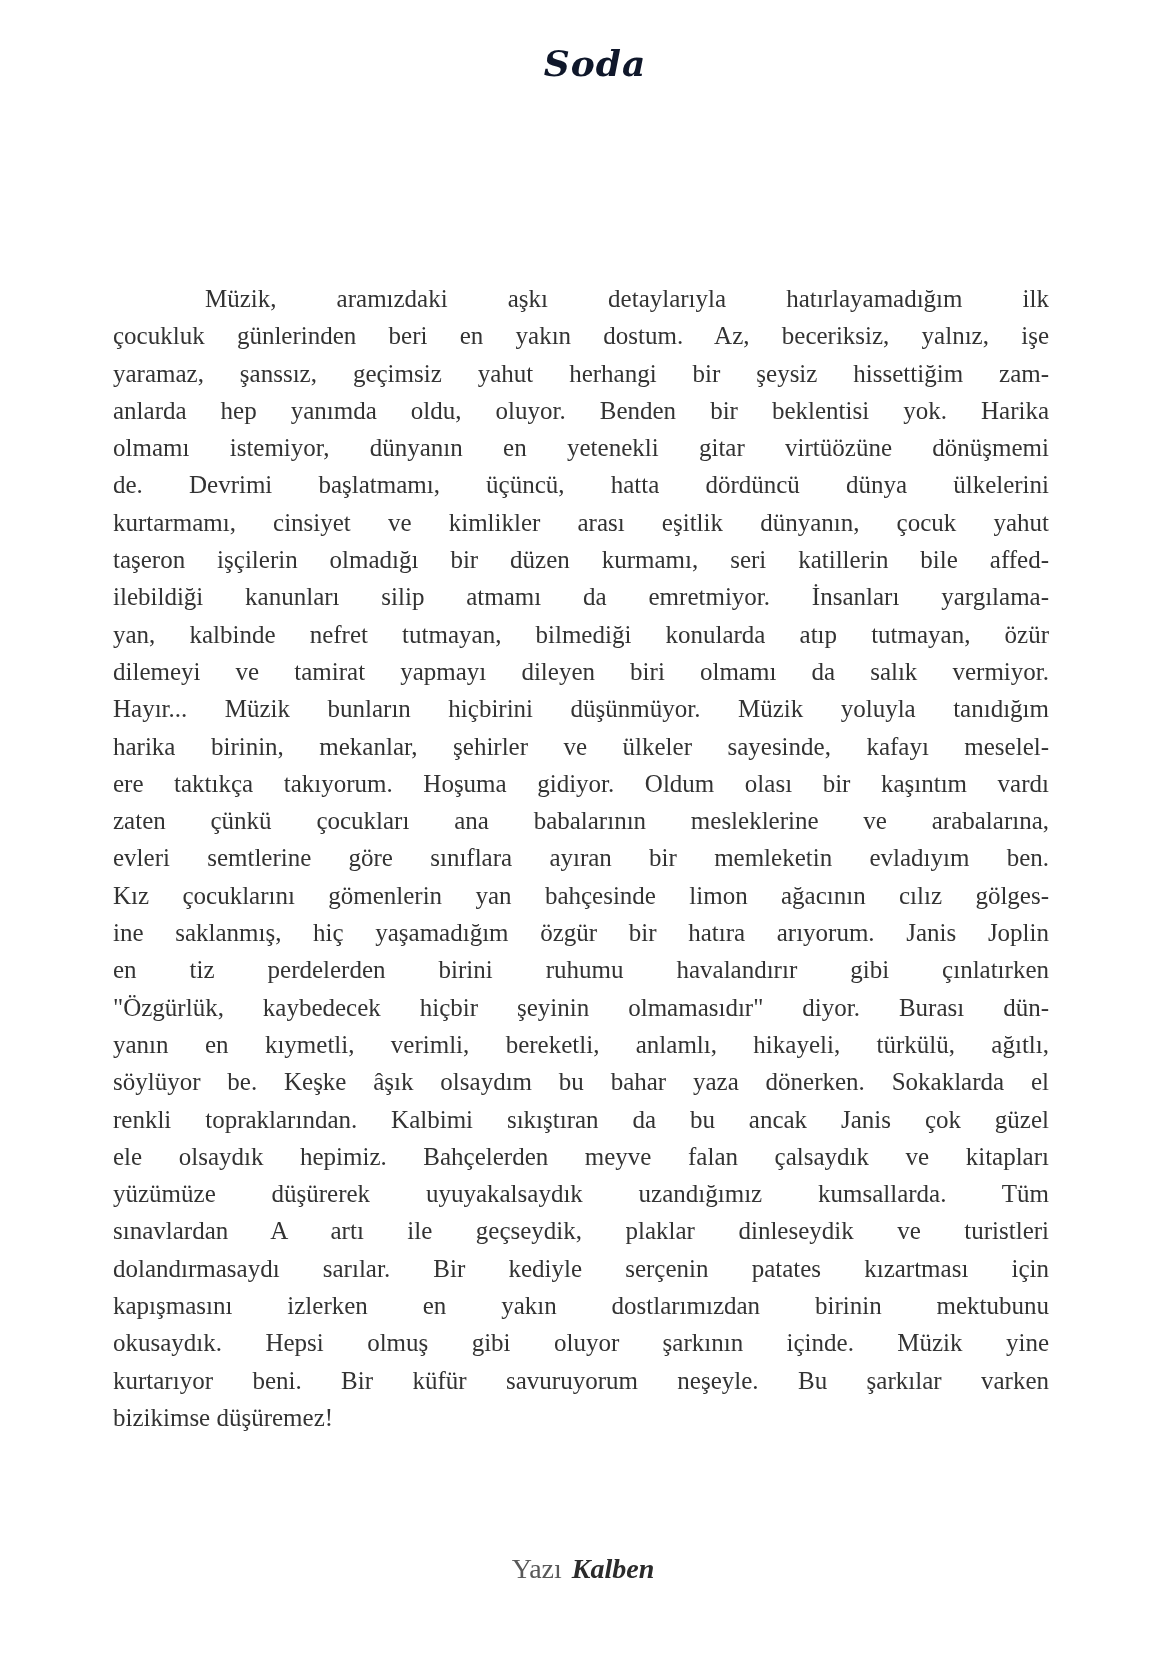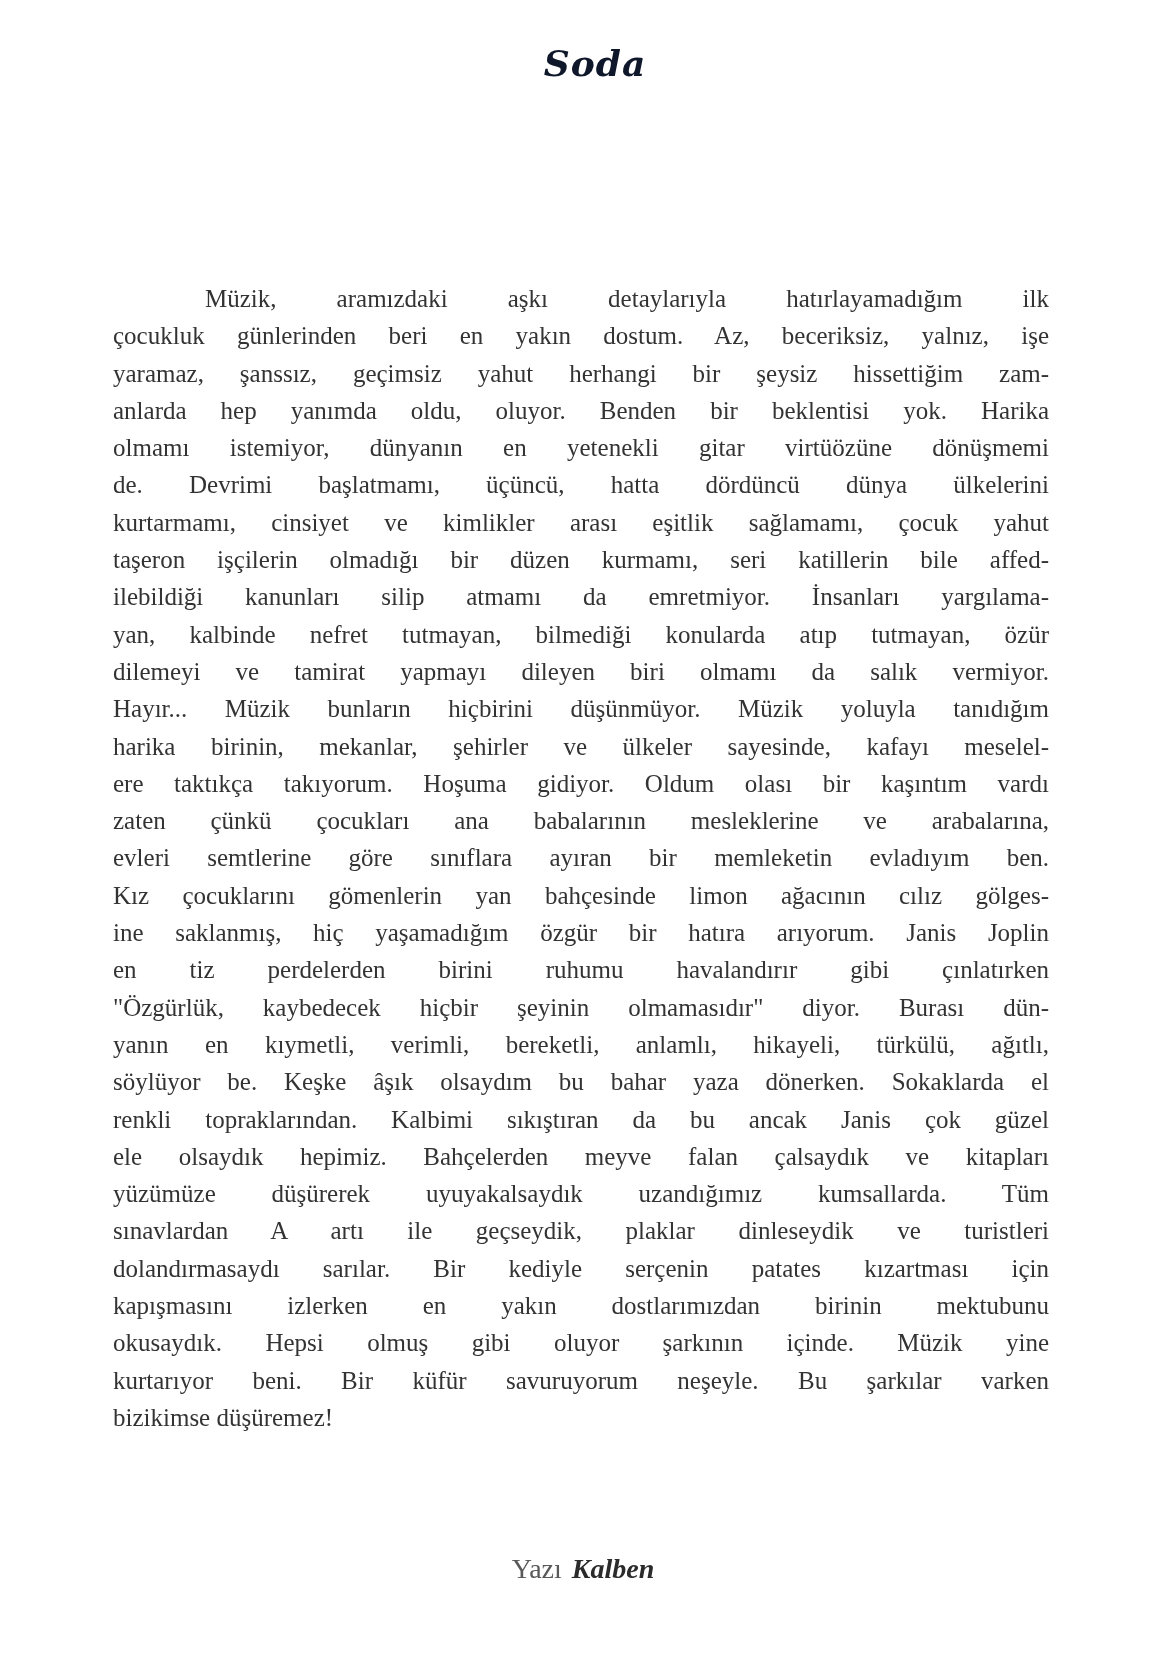--- a/index.html
+++ b/index.html
@@ -77,21 +77,21 @@
 
   <div class="masthead">Soda</div>
 
   <div class="body-block">
       <div class="line first">Müzik, aramızdaki aşkı detaylarıyla hatırlayamadığım ilk</div>
       <div class="line">çocukluk günlerinden beri en yakın dostum. Az, beceriksiz, yalnız, işe</div>
       <div class="line">yaramaz, şanssız, geçimsiz yahut herhangi bir şeysiz hissettiğim zam-</div>
       <div class="line">anlarda hep yanımda oldu, oluyor. Benden bir beklentisi yok. Harika</div>
       <div class="line">olmamı istemiyor, dünyanın en yetenekli gitar virtüözüne dönüşmemi</div>
       <div class="line">de. Devrimi başlatmamı, üçüncü, hatta dördüncü dünya ülkelerini</div>
-      <div class="line">kurtarmamı, cinsiyet ve kimlikler arası eşitlik sağlamamı, çocuk yahut</div>
+      <div class="line">kurtarmamı, cinsiyet ve kimlikler arası eşitlik dünyanın, çocuk yahut</div>
       <div class="line">taşeron işçilerin olmadığı bir düzen kurmamı, seri katillerin bile affed-</div>
       <div class="line">ilebildiği kanunları silip atmamı da emretmiyor. İnsanları yargılama-</div>
       <div class="line">yan, kalbinde nefret tutmayan, bilmediği konularda atıp tutmayan, özür</div>
       <div class="line">dilemeyi ve tamirat yapmayı dileyen biri olmamı da salık vermiyor.</div>
       <div class="line">Hayır... Müzik bunların hiçbirini düşünmüyor. Müzik yoluyla tanıdığım</div>
       <div class="line">harika birinin, mekanlar, şehirler ve ülkeler sayesinde, kafayı meselel-</div>
       <div class="line">ere taktıkça takıyorum. Hoşuma gidiyor. Oldum olası bir kaşıntım vardı</div>
       <div class="line">zaten çünkü çocukları ana babalarının mesleklerine ve arabalarına,</div>
       <div class="line">evleri semtlerine göre sınıflara ayıran bir memleketin evladıyım ben.</div>
       <div class="line">Kız çocuklarını gömenlerin yan bahçesinde limon ağacının cılız gölges-</div>

